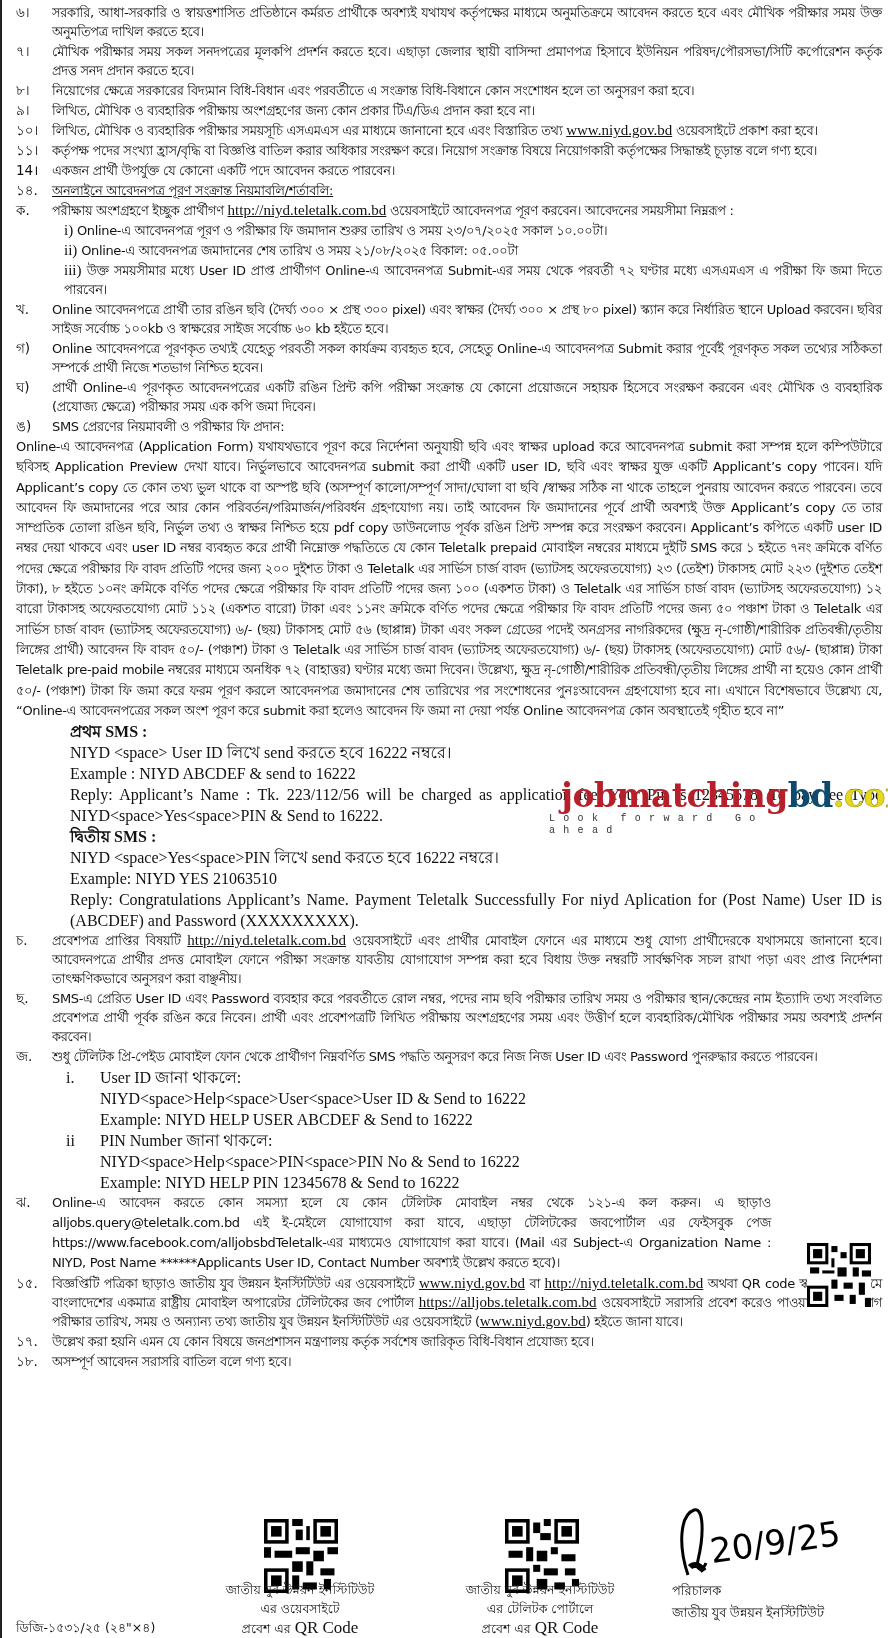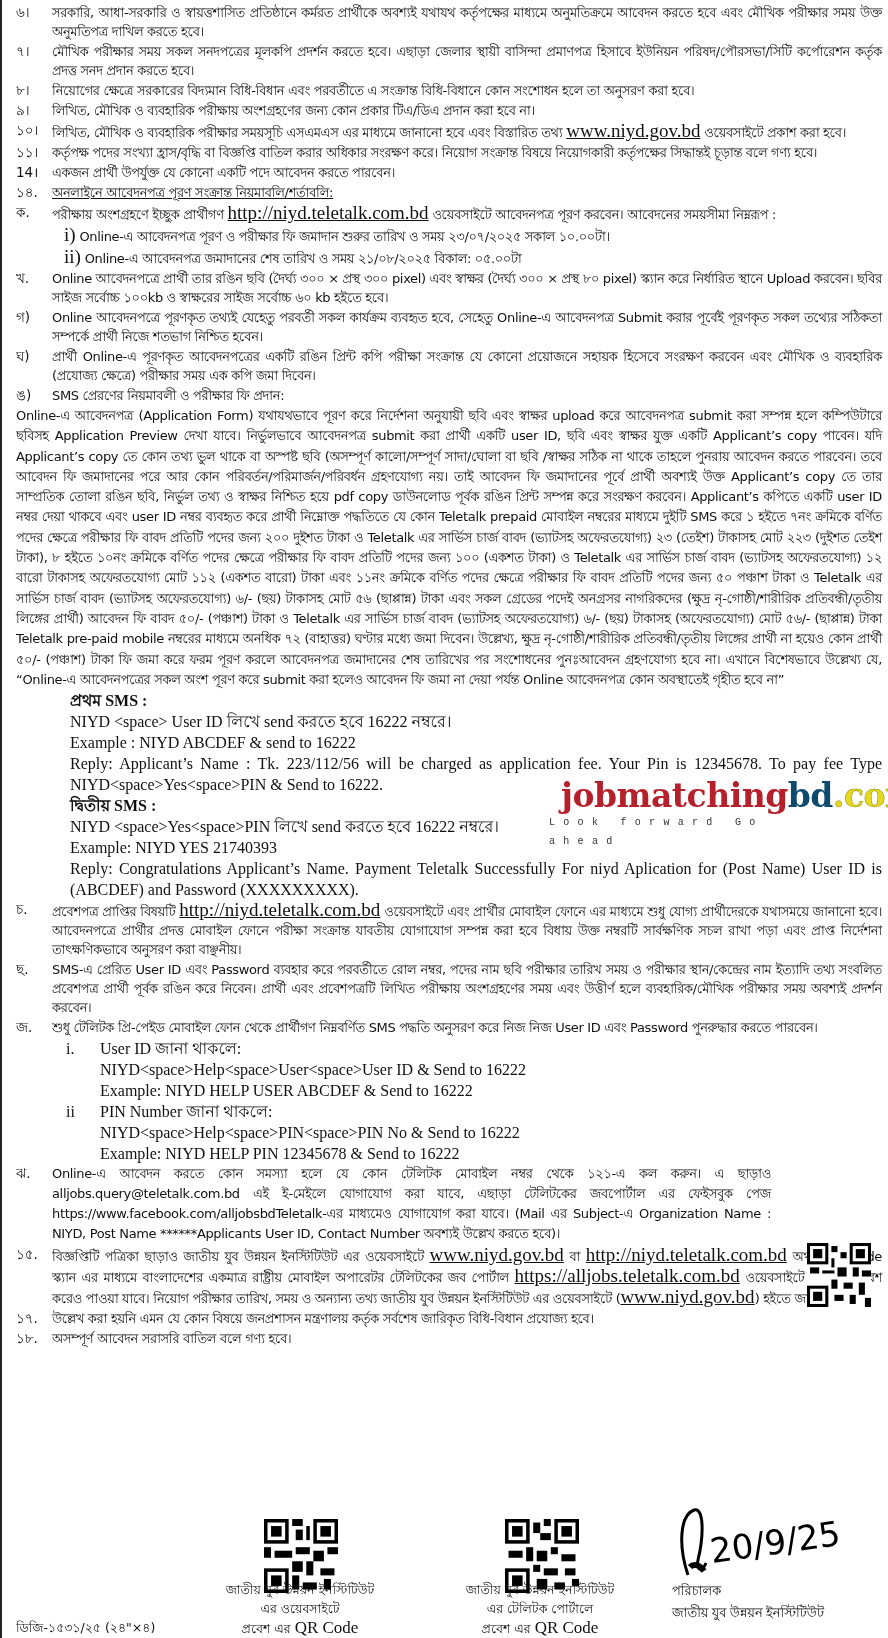--- a/index.html
+++ b/index.html
@@ -10,35 +10,35 @@
   }
   .page {
     position: absolute; left: 0; top: 0; width: 888px; height: 1638px;
     border-left: 2px solid #222;
     box-sizing: border-box;
   }
   .content { position: absolute; left: 14px; top: 3px; width: 866px; }
   .row { position: relative; display: flex; margin-bottom: 1px; }
   .num { flex: 0 0 36px; font-family: "DejaVu Sans", sans-serif; font-size: 13.5px; }
   .txt { flex: 1; text-align: justify; font-family: "DejaVu Sans", sans-serif; font-size: 13px; letter-spacing: -0.35px; }
-  .serif { font-family: "Liberation Serif", serif; font-size: 19px; letter-spacing: 0; }
+  .serif { font-family: "Liberation Serif", serif; font-size: 15px; letter-spacing: 0; }
   .ul { text-decoration: underline; }
   .sub { padding-left: 48px; }
   .para { text-align: justify; font-family: "DejaVu Sans", sans-serif; font-size: 13px; letter-spacing: -0.35px; line-height: 20.3px; }
   .sms { padding-left: 54px; font-family: "Liberation Serif", serif; font-size: 16px; line-height: 21px; }
   .sms .b { font-weight: bold; }
   .watermark {
     position: absolute; left: 547px; top: 779px; width: 300px; height: 46px;
     font-family: "DejaVu Serif", serif; font-weight: bold; font-size: 33px; line-height: 34px;
     letter-spacing: -0.5px;
   }
   .watermark .r { color: #b5202b; margin-left: 12px; }
   .watermark .g { color: #0c4a6e; }
   .watermark .y { color: #e6d81c; -webkit-text-stroke: 0.5px #8a8500; }
-  .watermark .tag { display: block; font-family: "Liberation Mono", monospace; font-weight: normal; font-size: 10px; letter-spacing: 8.3px; line-height: 19px; color: #333; }
+  .watermark .tag { display: block; font-family: "Liberation Mono", monospace; font-weight: normal; font-size: 10px; letter-spacing: 8.3px; line-height: 12px; color: #333; }
   .qr { position: absolute; background: #fff; }
   .qr svg { display: block; }
   .cap { position: absolute; text-align: center; font-family: "DejaVu Sans", sans-serif; font-size: 12.5px; line-height: 19px; }
   .cap .s { font-family: "Liberation Serif", serif; font-size: 17px; }
   .code { position: absolute; left: 14px; top: 1618px; font-family: "DejaVu Sans", sans-serif; font-size: 12.5px; }
   .sig { position: absolute; left: 672px; top: 1505px; }
   .signer { position: absolute; left: 670px; top: 1580px; font-family: Liberation Serif, serif; font-size: 13px; line-height: 22px; }
 </style>
 </head>
 <body>
@@ -82,20 +82,23 @@
   <div class="row">
         <span class="num">ক.</span>
         <span class="txt"><span>পরীক্ষায় অংশগ্রহণে ইচ্ছুক প্রার্থীগণ </span><span class="serif ul">http://niyd.teletalk.com.bd</span><span> ওয়েবসাইটে আবেদনপত্র পূরণ করবেন। আবেদনের সময়সীমা নিম্নরূপ :</span></span>
       </div>
   <div class="row sub">
         <span class="txt"><span class="serif">i)</span> <span>Online-এ আবেদনপত্র পূরণ ও পরীক্ষার ফি জমাদান শুরুর তারিখ ও সময় ২৩/০৭/২০২৫ সকাল ১০.০০টা।</span></span>
       </div>
   <div class="row sub">
         <span class="txt"><span class="serif">ii)</span> <span>Online-এ আবেদনপত্র জমাদানের শেষ তারিখ ও সময় ২১/০৮/২০২৫ বিকাল: ০৫.০০টা</span></span>
       </div>
+  <div class="row" style="padding-left:48px">
+        <span class="txt"><span class="serif">iii)</span> <span>উক্ত সময়সীমার মধ্যে User ID প্রাপ্ত প্রার্থীগণ Online-এ আবেদনপত্র Submit-এর সময় থেকে পরবর্তী ৭২ ঘণ্টার মধ্যে এসএমএস এ পরীক্ষা ফি জমা দিতে পারবেন।</span></span>
+      </div>
 
   <div class="row">
         <span class="num">খ.</span>
         <span class="txt">Online আবেদনপত্রে প্রার্থী তার রঙিন ছবি (দৈর্ঘ্য ৩০০ × প্রস্থ ৩০০ pixel) এবং স্বাক্ষর (দৈর্ঘ্য ৩০০ × প্রস্থ ৮০ pixel) স্ক্যান করে নির্ধারিত স্থানে Upload করবেন। ছবির সাইজ সর্বোচ্চ ১০০kb ও স্বাক্ষরের সাইজ সর্বোচ্চ ৬০ kb হইতে হবে।</span>
       </div>
   <div class="row">
         <span class="num">গ)</span>
         <span class="txt">Online আবেদনপত্রে পূরণকৃত তথ্যই যেহেতু পরবর্তী সকল কার্যক্রম ব্যবহৃত হবে, সেহেতু Online-এ আবেদনপত্র Submit করার পূর্বেই পূরণকৃত সকল তথ্যের সঠিকতা সম্পর্কে প্রার্থী নিজে শতভাগ নিশ্চিত হবেন।</span>
       </div>
   <div class="row">
@@ -109,21 +112,21 @@
 
   <div class="para">Online-এ আবেদনপত্র (Application Form) যথাযথভাবে পূরণ করে নির্দেশনা অনুযায়ী ছবি এবং স্বাক্ষর upload করে আবেদনপত্র submit করা সম্পন্ন হলে কম্পিউটারে ছবিসহ Application Preview দেখা যাবে। নির্ভুলভাবে আবেদনপত্র submit করা প্রার্থী একটি user ID, ছবি এবং স্বাক্ষর যুক্ত একটি Applicant’s copy পাবেন। যদি Applicant’s copy তে কোন তথ্য ভুল থাকে বা অস্পষ্ট ছবি (অসম্পূর্ণ কালো/সম্পূর্ণ সাদা/ঘোলা বা ছবি /স্বাক্ষর সঠিক না থাকে তাহলে পুনরায় আবেদন করতে পারবেন। তবে আবেদন ফি জমাদানের পরে আর কোন পরিবর্তন/পরিমার্জন/পরিবর্ধন গ্রহণযোগ্য নয়। তাই আবেদন ফি জমাদানের পূর্বে প্রার্থী অবশ্যই উক্ত Applicant’s copy তে তার সাম্প্রতিক তোলা রঙিন ছবি, নির্ভুল তথ্য ও স্বাক্ষর নিশ্চিত হয়ে pdf copy ডাউনলোড পূর্বক রঙিন প্রিন্ট সম্পন্ন করে সংরক্ষণ করবেন। Applicant’s কপিতে একটি user ID নম্বর দেয়া থাকবে এবং user ID নম্বর ব্যবহৃত করে প্রার্থী নিম্নোক্ত পদ্ধতিতে যে কোন Teletalk prepaid মোবাইল নম্বরের মাধ্যমে দুইটি SMS করে ১ হইতে ৭নং ক্রমিকে বর্ণিত পদের ক্ষেত্রে পরীক্ষার ফি বাবদ প্রতিটি পদের জন্য ২০০ দুইশত টাকা ও Teletalk এর সার্ভিস চার্জ বাবদ (ভ্যাটসহ অফেরতযোগ্য) ২৩ (তেইশ) টাকাসহ মোট ২২৩ (দুইশত তেইশ টাকা), ৮ হইতে ১০নং ক্রমিকে বর্ণিত পদের ক্ষেত্রে পরীক্ষার ফি বাবদ প্রতিটি পদের জন্য ১০০ (একশত টাকা) ও Teletalk এর সার্ভিস চার্জ বাবদ (ভ্যাটসহ অফেরতযোগ্য) ১২ বারো টাকাসহ অফেরতযোগ্য মোট ১১২ (একশত বারো) টাকা এবং ১১নং ক্রমিকে বর্ণিত পদের ক্ষেত্রে পরীক্ষার ফি বাবদ প্রতিটি পদের জন্য ৫০ পঞ্চাশ টাকা ও Teletalk এর সার্ভিস চার্জ বাবদ (ভ্যাটসহ অফেরতযোগ্য) ৬/- (ছয়) টাকাসহ মোট ৫৬ (ছাপ্পান্ন) টাকা এবং সকল গ্রেডের পদেই অনগ্রসর নাগরিকদের (ক্ষুদ্র নৃ-গোষ্ঠী/শারীরিক প্রতিবন্ধী/তৃতীয় লিঙ্গের প্রার্থী) আবেদন ফি বাবদ ৫০/- (পঞ্চাশ) টাকা ও Teletalk এর সার্ভিস চার্জ বাবদ (ভ্যাটসহ অফেরতযোগ্য) ৬/- (ছয়) টাকাসহ (অফেরতযোগ্য) মোট ৫৬/- (ছাপ্পান্ন) টাকা Teletalk pre-paid mobile নম্বরের মাধ্যমে অনধিক ৭২ (বাহাত্তর) ঘণ্টার মধ্যে জমা দিবেন। উল্লেখ্য, ক্ষুদ্র নৃ-গোষ্ঠী/শারীরিক প্রতিবন্ধী/তৃতীয় লিঙ্গের প্রার্থী না হয়েও কোন প্রার্থী ৫০/- (পঞ্চাশ) টাকা ফি জমা করে ফরম পূরণ করলে আবেদনপত্র জমাদানের শেষ তারিখের পর সংশোধনের পুনঃআবেদন গ্রহণযোগ্য হবে না। এখানে বিশেষভাবে উল্লেখ্য যে, “Online-এ আবেদনপত্রের সকল অংশ পূরণ করে submit করা হলেও আবেদন ফি জমা না দেয়া পর্যন্ত Online আবেদনপত্র কোন অবস্থাতেই গৃহীত হবে না”</div>
 
   <div class="sms">
     <div class="b">প্রথম SMS :</div>
     <div>NIYD &lt;space&gt; User ID লিখে send করতে হবে 16222 নম্বরে।</div>
     <div>Example : NIYD ABCDEF &amp; send to 16222</div>
     <div style="text-align:justify">Reply: Applicant’s Name : Tk. 223/112/56 will be charged as application fee. Your Pin is 12345678. To pay fee Type NIYD&lt;space&gt;Yes&lt;space&gt;PIN &amp; Send to 16222.</div>
     <div class="b">দ্বিতীয় SMS :</div>
     <div>NIYD &lt;space&gt;Yes&lt;space&gt;PIN লিখে send করতে হবে 16222 নম্বরে।</div>
-    <div>Example: NIYD YES 21740393</div>
+    <div>Example: NIYD YES 21063510</div>
     <div style="text-align:justify">Reply: Congratulations Applicant’s Name. Payment Teletalk Successfully For niyd Aplication for (Post Name) User ID is (ABCDEF) and Password (XXXXXXXXX).</div>
   </div>
 
   <div class="row">
         <span class="num">চ.</span>
         <span class="txt"><span>প্রবেশপত্র প্রাপ্তির বিষয়টি </span><span class="serif ul">http://niyd.teletalk.com.bd</span><span> ওয়েবসাইটে এবং প্রার্থীর মোবাইল ফোনে এর মাধ্যমে শুধু যোগ্য প্রার্থীদেরকে যথাসময়ে জানানো হবে। আবেদনপত্রে প্রার্থীর প্রদত্ত মোবাইল ফোনে পরীক্ষা সংক্রান্ত যাবতীয় যোগাযোগ সম্পন্ন করা হবে বিধায় উক্ত নম্বরটি সার্বক্ষণিক সচল রাখা পড়া এবং প্রাপ্ত নির্দেশনা তাৎক্ষণিকভাবে অনুসরণ করা বাঞ্ছনীয়।</span></span>
       </div>
   <div class="row">
         <span class="num">ছ.</span>
         <span class="txt">SMS-এ প্রেরিত User ID এবং Password ব্যবহার করে পরবর্তীতে রোল নম্বর, পদের নাম ছবি পরীক্ষার তারিখ সময় ও পরীক্ষার স্থান/কেন্দ্রের নাম ইত্যাদি তথ্য সংবলিত প্রবেশপত্র প্রার্থী পূর্বক রঙিন করে নিবেন। প্রার্থী এবং প্রবেশপত্রটি লিখিত পরীক্ষায় অংশগ্রহণের সময় এবং উত্তীর্ণ হলে ব্যবহারিক/মৌখিক পরীক্ষার সময় অবশ্যই প্রদর্শন করবেন।</span>

